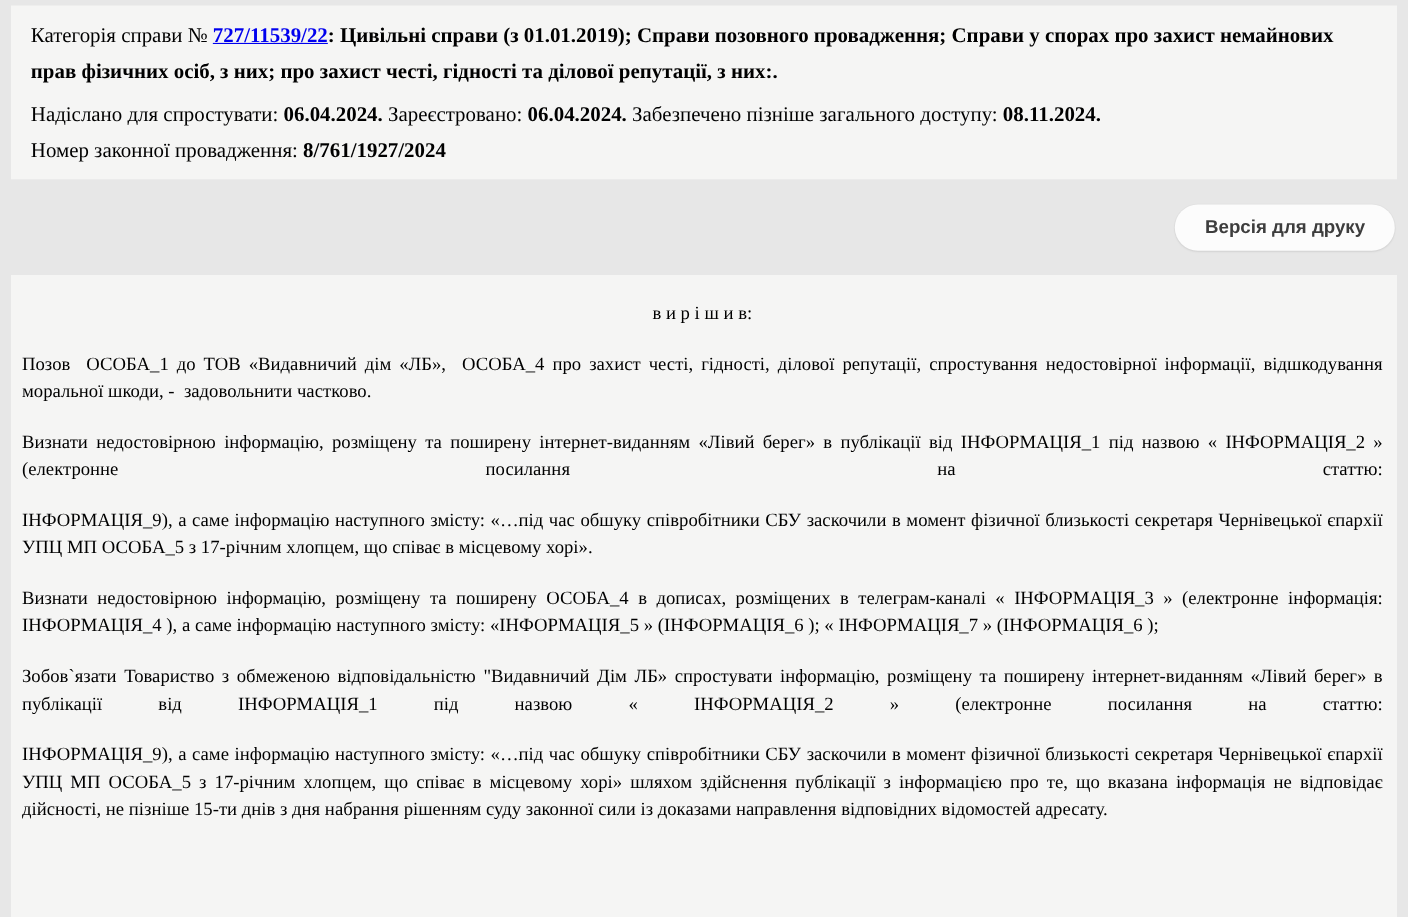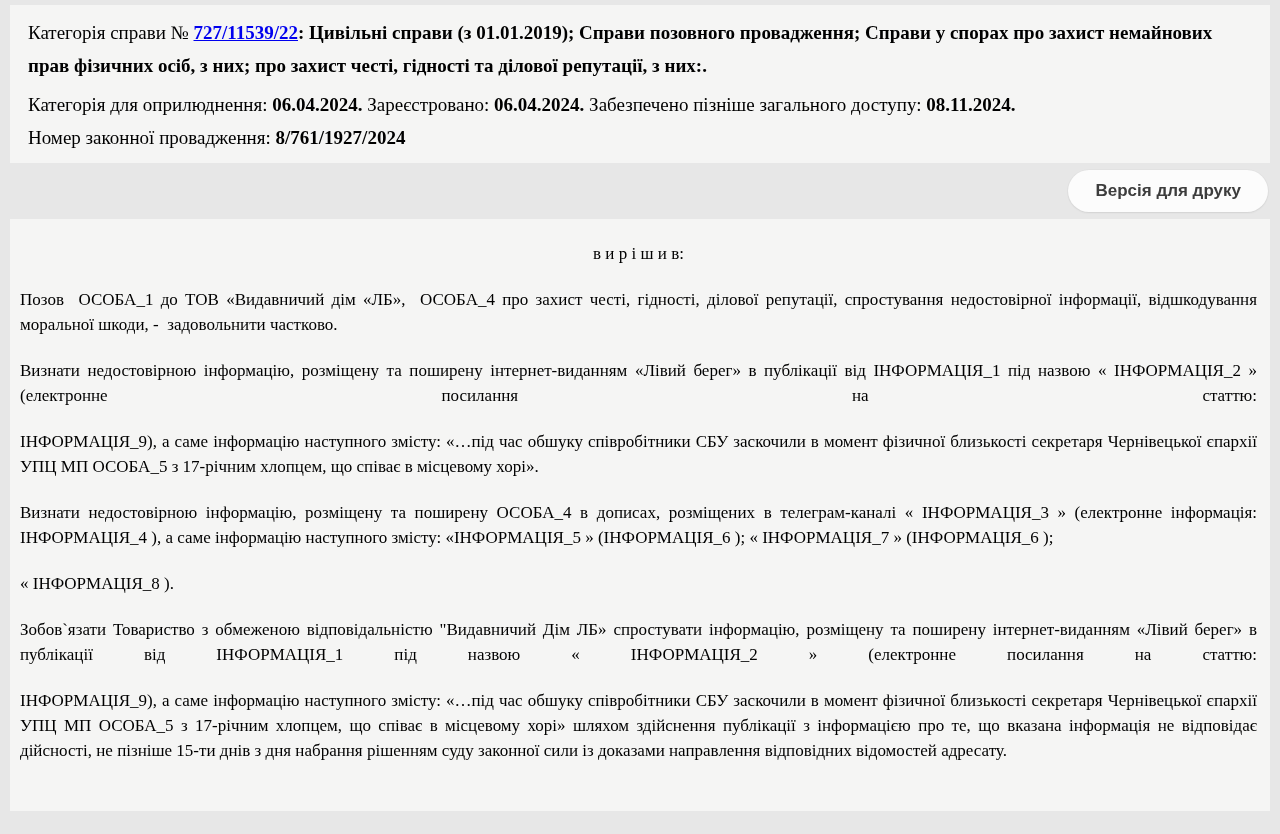--- a/index.html
+++ b/index.html
@@ -38,21 +38,21 @@
   .proc-line {
     margin: 6px 0 0 0;
     font-size: 19px;
     line-height: 27px;
   }
   .plain { font-weight: normal; }
   .bold  { font-weight: bold; }
 
   
   .band {
-    height: 56px;
+    height: 87px;
     display: flex;
     align-items: center;
     justify-content: flex-end;
     padding-right: 2px;
   }
   .print-btn {
     font-family: "Liberation Sans", sans-serif;
     font-size: 17px;
     font-weight: bold;
     color: #3d3d3d;
@@ -89,35 +89,34 @@
 </head>
 <body>
 
 <div class="page">
 
   <section class="header-box">
     <p class="cat-line">
       <span class="plain">Категорія справи № </span><a class="case-link">727/11539/22</a><span class="bold">: Цивільні справи (з 01.01.2019); Справи позовного провадження; Справи у спорах про захист немайнових прав фізичних осіб, з них; про захист честі, гідності та ділової репутації, з них:.</span>
     </p>
     <p class="dates-line">
-      <span class="plain">Категорія для оприлюднення: </span><span class="bold">06.04.2024.</span><span class="plain"> Зареєстровано: </span><span class="bold">06.04.2024.</span><span class="plain"> Забезпечено пізніше загального доступу: </span><span class="bold">08.11.2024.</span>
+      <span class="plain">Надіслано для спростувати: </span><span class="bold">06.04.2024.</span><span class="plain"> Зареєстровано: </span><span class="bold">06.04.2024.</span><span class="plain"> Забезпечено пізніше загального доступу: </span><span class="bold">08.11.2024.</span>
     </p>
     <p class="proc-line">
       <span class="plain">Номер законної провадження: </span><span class="bold">8/761/1927/2024</span>
     </p>
   </section>
 
   <div class="band">
     <button class="print-btn">Версія для друку</button>
   </div>
 
   <section class="doc-box">
     <p class="decision-heading">в и р і ш и в:</p>
     <p class="para">Позов&nbsp; ОСОБА_1 до ТОВ «Видавничий дім «ЛБ»,&nbsp; ОСОБА_4 про захист честі, гідності, ділової репутації, спростування недостовірної інформації, відшкодування моральної шкоди, -&nbsp; задовольнити частково.</p>
     <p class="para stretch">Визнати недостовірною інформацію, розміщену та поширену інтернет-виданням «Лівий берег» в публікації від ІНФОРМАЦІЯ_1 під назвою « ІНФОРМАЦІЯ_2 » (електронне посилання на статтю:</p>
     <p class="para">ІНФОРМАЦІЯ_9), а саме інформацію наступного змісту: «…під час обшуку співробітники СБУ заскочили в момент фізичної близькості секретаря Чернівецької єпархії УПЦ МП ОСОБА_5 з 17-річним хлопцем, що співає в місцевому хорі».</p>
     <p class="para">Визнати недостовірною інформацію, розміщену та поширену ОСОБА_4 в дописах, розміщених в телеграм-каналі « ІНФОРМАЦІЯ_3 » (електронне інформація: ІНФОРМАЦІЯ_4 ), а саме інформацію наступного змісту: «ІНФОРМАЦІЯ_5 » (ІНФОРМАЦІЯ_6 ); « ІНФОРМАЦІЯ_7 » (ІНФОРМАЦІЯ_6 );</p>
-    <p class="para">« ІНФОРМАЦІЯ_8 ).</p>
     <p class="para stretch">Зобов`язати Товариство з обмеженою відповідальністю "Видавничий Дім ЛБ» спростувати інформацію, розміщену та поширену інтернет-виданням «Лівий берег» в публікації від ІНФОРМАЦІЯ_1 під назвою « ІНФОРМАЦІЯ_2 » (електронне посилання на статтю:</p>
     <p class="para">ІНФОРМАЦІЯ_9), а саме інформацію наступного змісту: «…під час обшуку співробітники СБУ заскочили в момент фізичної близькості секретаря Чернівецької єпархії УПЦ МП ОСОБА_5 з 17-річним хлопцем, що співає в місцевому хорі» шляхом здійснення публікації з інформацією про те, що вказана інформація не відповідає дійсності, не пізніше 15-ти днів з дня набрання рішенням суду законної сили із доказами направлення відповідних відомостей адресату.</p>
   </section>
 
 </div>
 
 </body></html>

